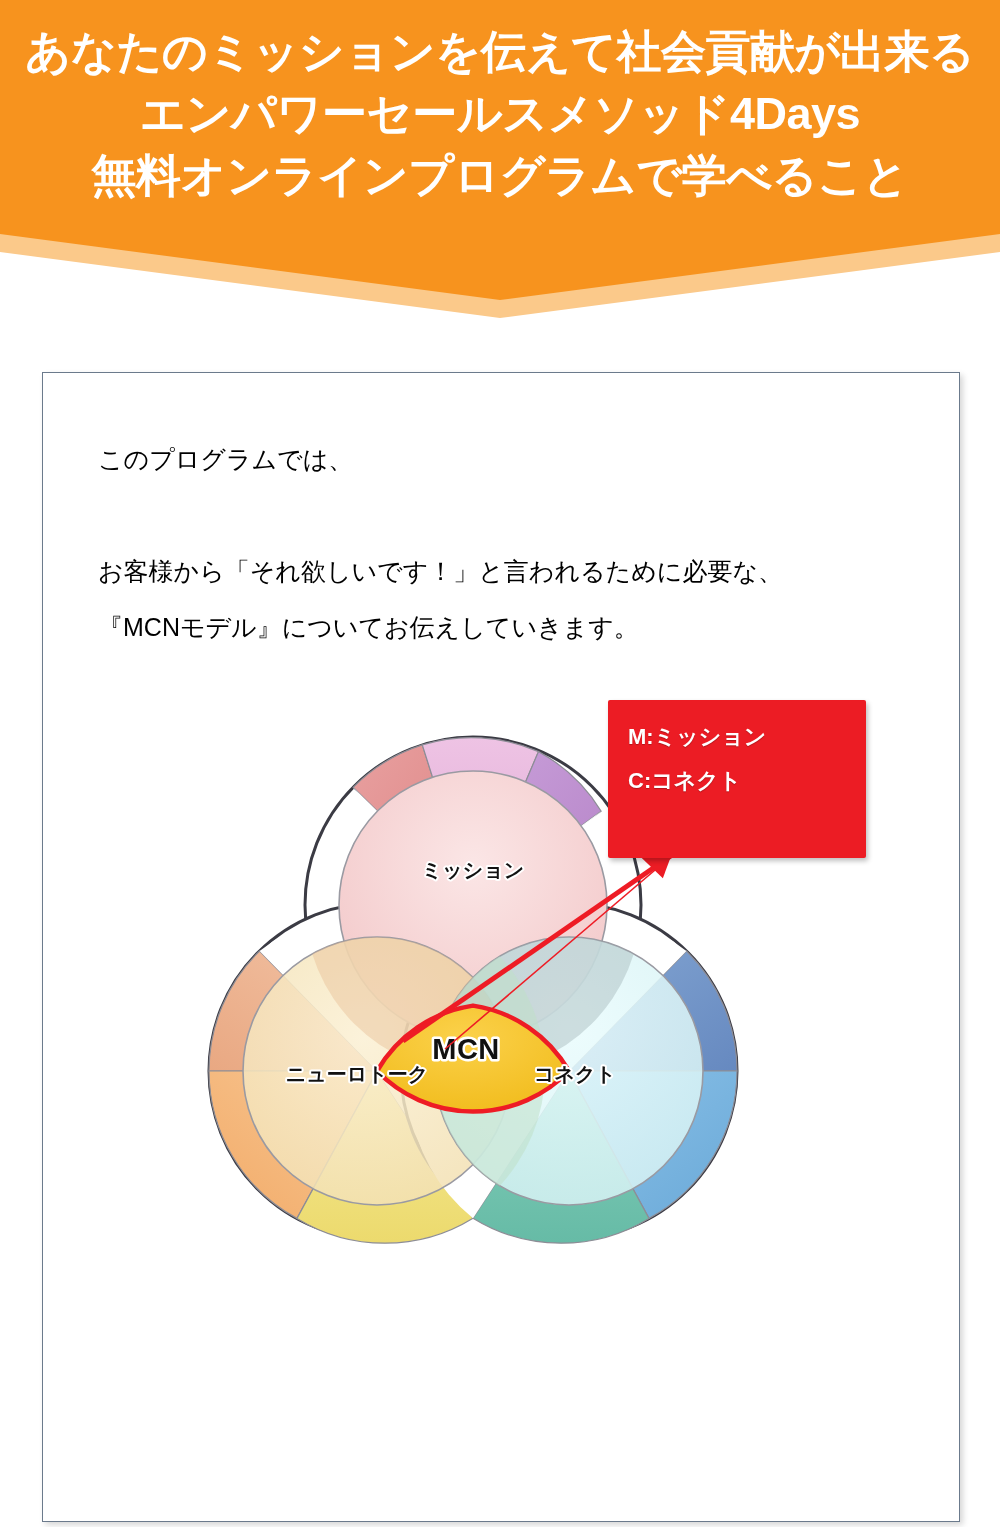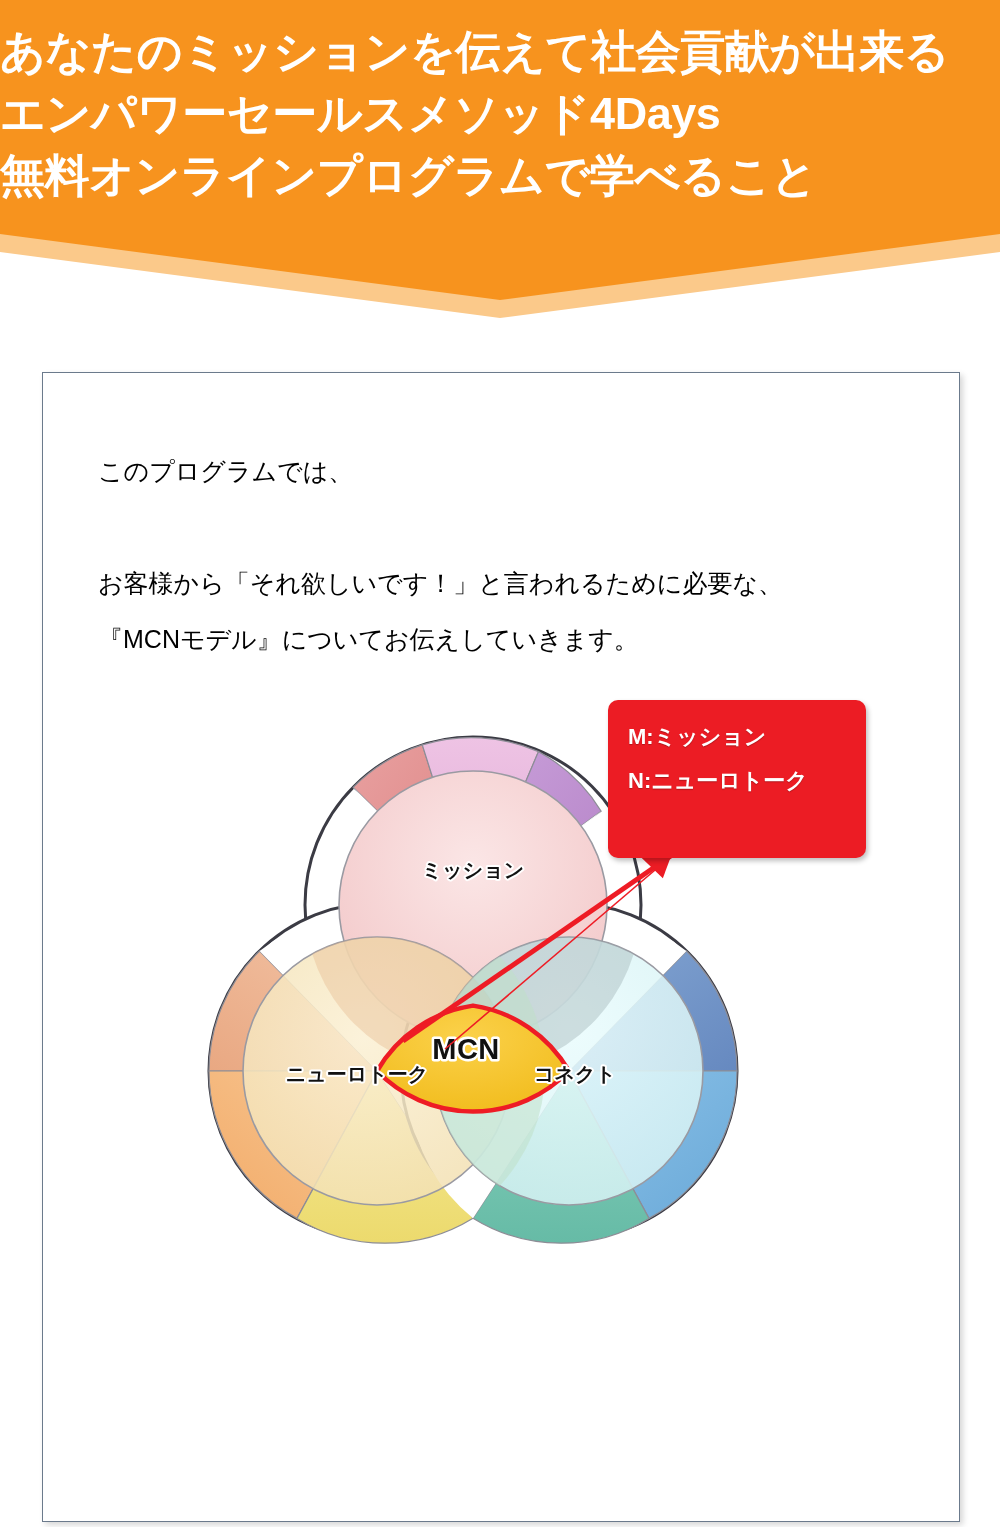--- a/index.html
+++ b/index.html
@@ -42,20 +42,21 @@
     width: 1000px;
     height: 300px;
     background: #f7931e;
     -webkit-clip-path: polygon(0 0, 1000px 0, 1000px 234px, 500px 300px, 0 234px);
     clip-path: polygon(0 0, 1000px 0, 1000px 234px, 500px 300px, 0 234px);
   }
   .hero-title {
     position: absolute;
     left: 0; top: 21px;
     width: 1000px;
+    text-align: center;
     color: #ffffff;
     font-weight: 700;
     font-size: 45px;
     line-height: 62px;
     letter-spacing: -0.5px;
     white-space: pre-line;
   }
 
   
   .card {
@@ -66,21 +67,21 @@
     height: 1150px;
     background: #ffffff;
     border: 1px solid #6b7a8c;
     box-shadow: 3px 3px 6px rgba(0,0,0,0.16);
     box-sizing: border-box;
   }
 
   .intro {
     position: absolute;
     left: 55px;
-    top: 70px;
+    top: 58px;
     width: 820px;
     font-size: 25px;
     line-height: 56px;
     color: #000000;
     white-space: pre-line;
   }
 
   .outro {
     position: absolute;
     left: 53px;
@@ -126,21 +127,21 @@
   }
 
   
   .callout {
     position: absolute;
     left: 608px;
     top: 700px;
     width: 258px;
     height: 158px;
     background: #ec1c24;
-    border-radius: 10px;
+    border-radius: 2px;
     box-shadow: 2px 3px 5px rgba(0,0,0,0.25);
   }
   .callout-tail {
     position: absolute;
     left: 640px;
     top: 853px;
     width: 0; height: 0;
     border-left: 17px solid transparent;
     border-right: 17px solid transparent;
     border-top: 26px solid #ec1c24;
@@ -308,15 +309,15 @@
       </g>
     </svg>
   </div>
 
 </div>
 
 <div class="callout-tail"></div>
 <div class="callout">
   <div class="callout-lines">
     <div class="callout-line">M:ミッション</div>
-    <div class="callout-line">N:ニューロトーク</div>
+    <div class="callout-line">C:コネクト</div>
   </div>
 </div>
 
 </body></html>

